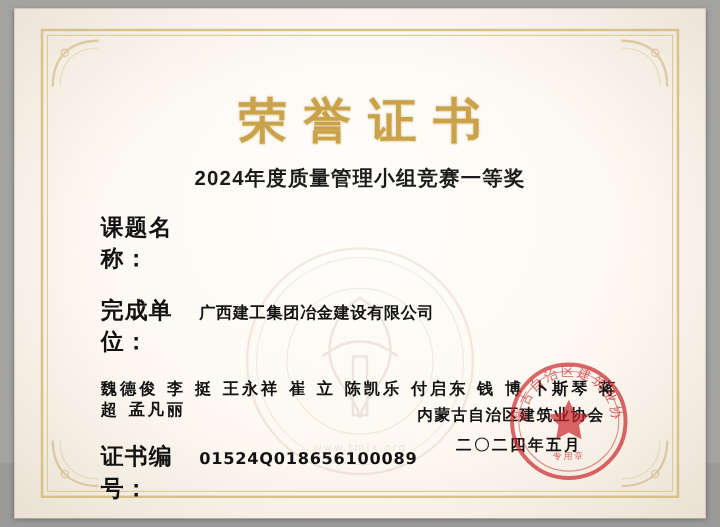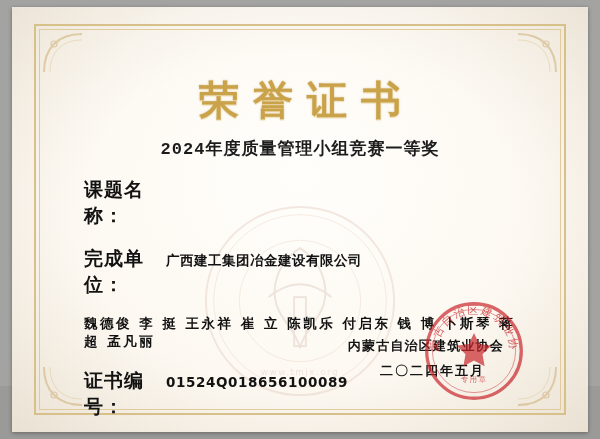--- a/index.html
+++ b/index.html
@@ -107,21 +107,21 @@
     color: #c9a24a;
     text-shadow: 0 1px 0 #efe0b8, 0 0 2px rgba(170,130,50,.5);
   }
 
   .subtitle {
     position: absolute;
     left: 0;
     right: 0;
     top: 100px;
     text-align: center;
-    font-family: Liberation Mono, monospace;
+    font-family: Liberation Sans, sans-serif;
     font-size: 17px;
     font-weight: bold;
     color: #1b1b1b;
     letter-spacing: 1px;
   }
 
   .fields {
     position: absolute;
     left: 34px;
     right: 16px;

